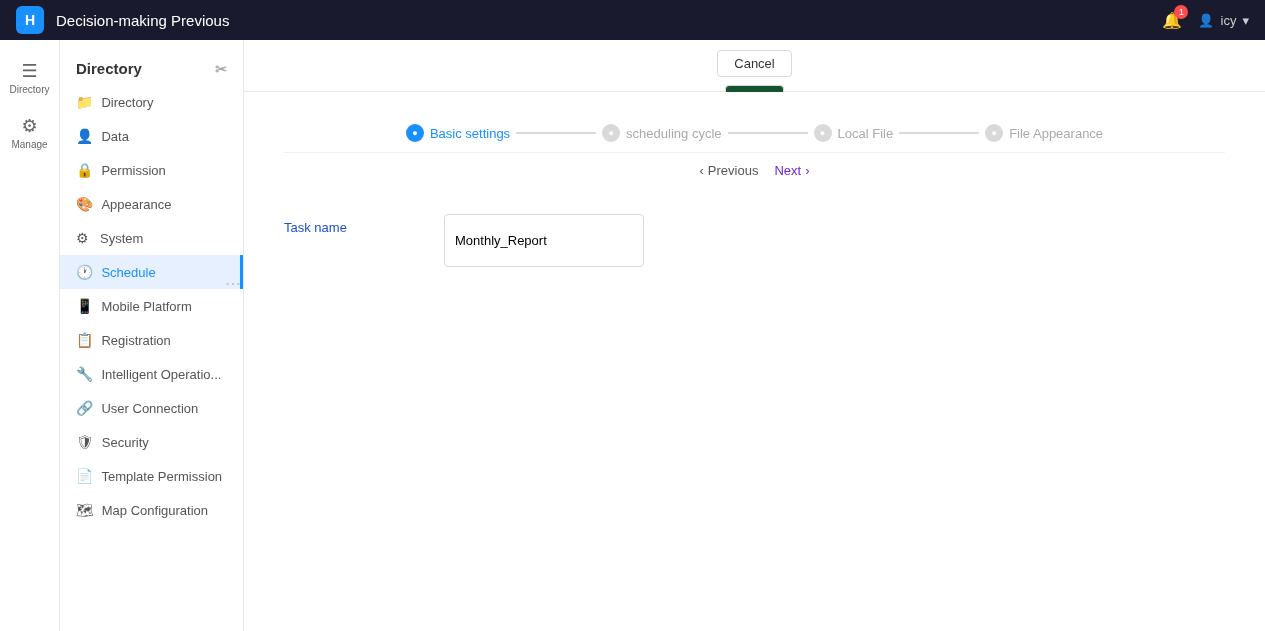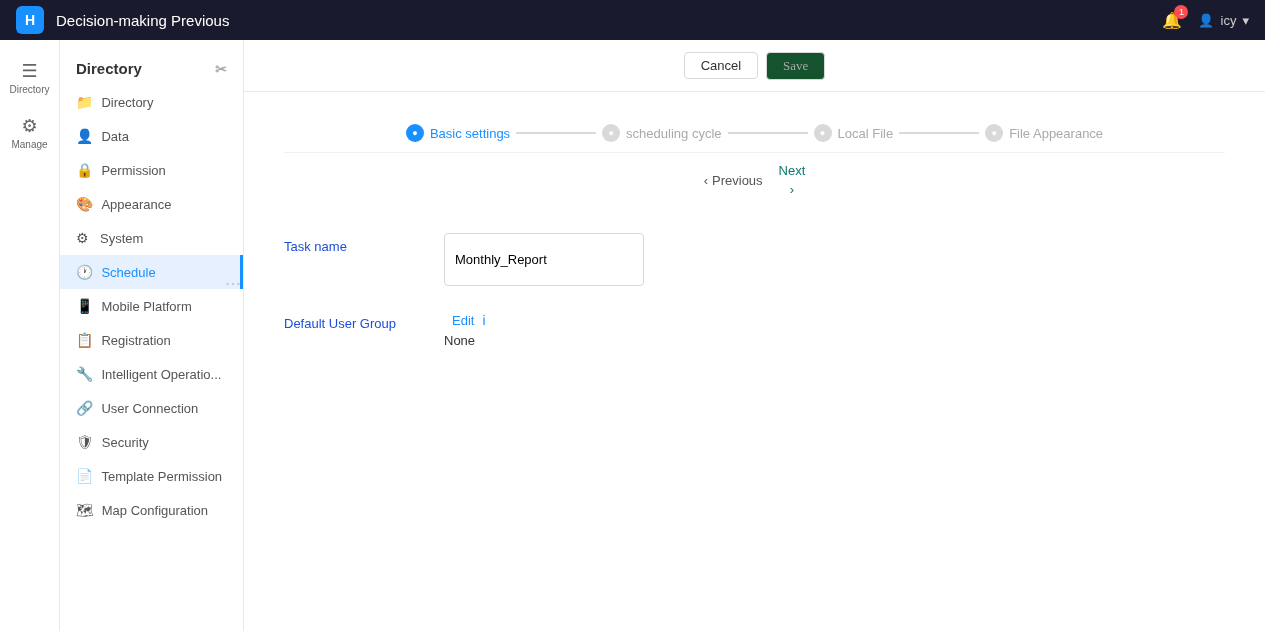--- a/index.html
+++ b/index.html
@@ -133,23 +133,24 @@
       flex-direction: column;
     }
 
     
     .content-toolbar {
       background: #fff;
       border-bottom: 1px solid #e8e8e8;
       padding: 10px 20px;
       display: flex;
       align-items: center;
-      justify-content: center;
+      justify-content: flex-start;
       gap: 8px;
       height: 52px;
+      flex-direction: column;
     }
     .btn {
       padding: 5px 16px;
       border-radius: 4px;
       font-size: 13px;
       cursor: pointer;
       border: 1px solid #d9d9d9;
       background: #fff;
       color: #333;
     }
@@ -204,21 +205,21 @@
       gap: 16px;
       padding: 10px 0 6px;
       background: #fff;
     }
     .nav-btn {
       display: flex; align-items: center; gap: 4px;
       font-size: 13px;
       cursor: pointer;
     }
     .nav-btn.prev { color: #555; }
-    .nav-btn.next { color: #0f766e; flex-direction: column; }
+    .nav-btn.next { color: #6d28d9; }
 
     
     .form-area {
       flex: 1;
       padding: 30px 40px;
       background: #fff;
       margin: 0;
     }
     .form-row {
       display: flex;
@@ -400,24 +401,16 @@
       </div>
     </div>
 
     <div class="form-area">
       <div class="form-row">
         <div class="form-label">Task name</div>
         <div class="form-field">
           <input class="form-input" type="text" value="Monthly_Report" style="">
         </div>
       </div>
-      <div class="form-row">
-        <div class="form-label">Default User Group</div>
-        <div class="form-field">
-          <span class="inline-edit">Edit</span>
-          <span class="info-icon">ℹ</span>
-          <div class="field-value">None</div>
-        </div>
-      </div>
     </div>
 
   </div>
 </div>
 
 </body></html>

